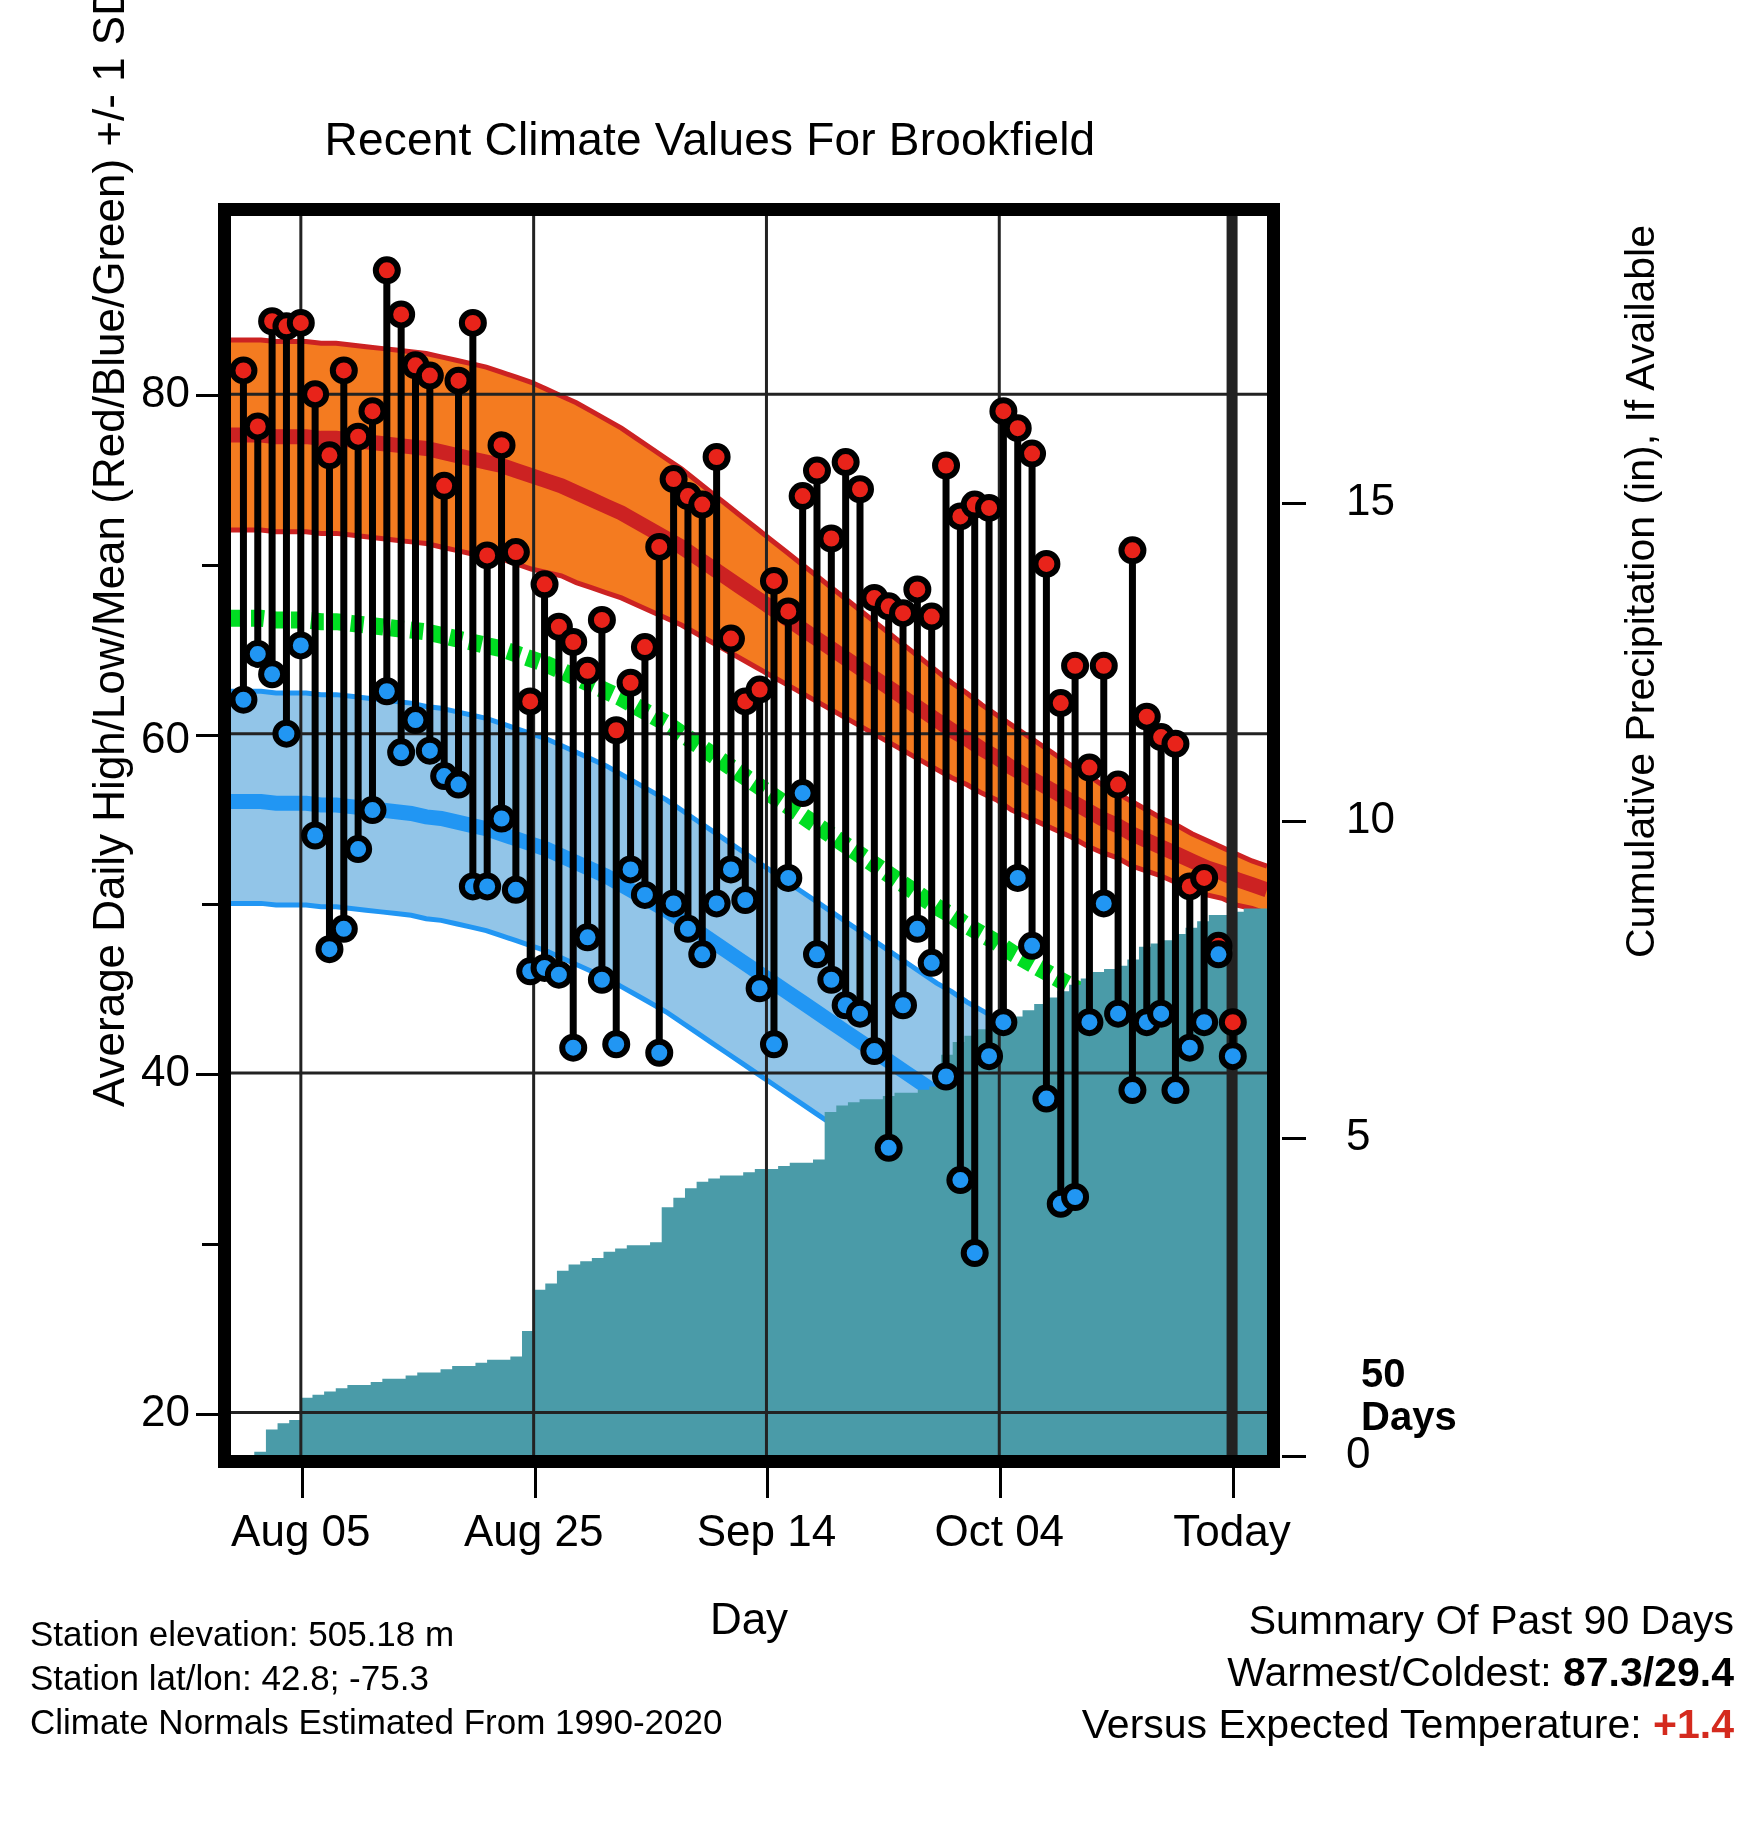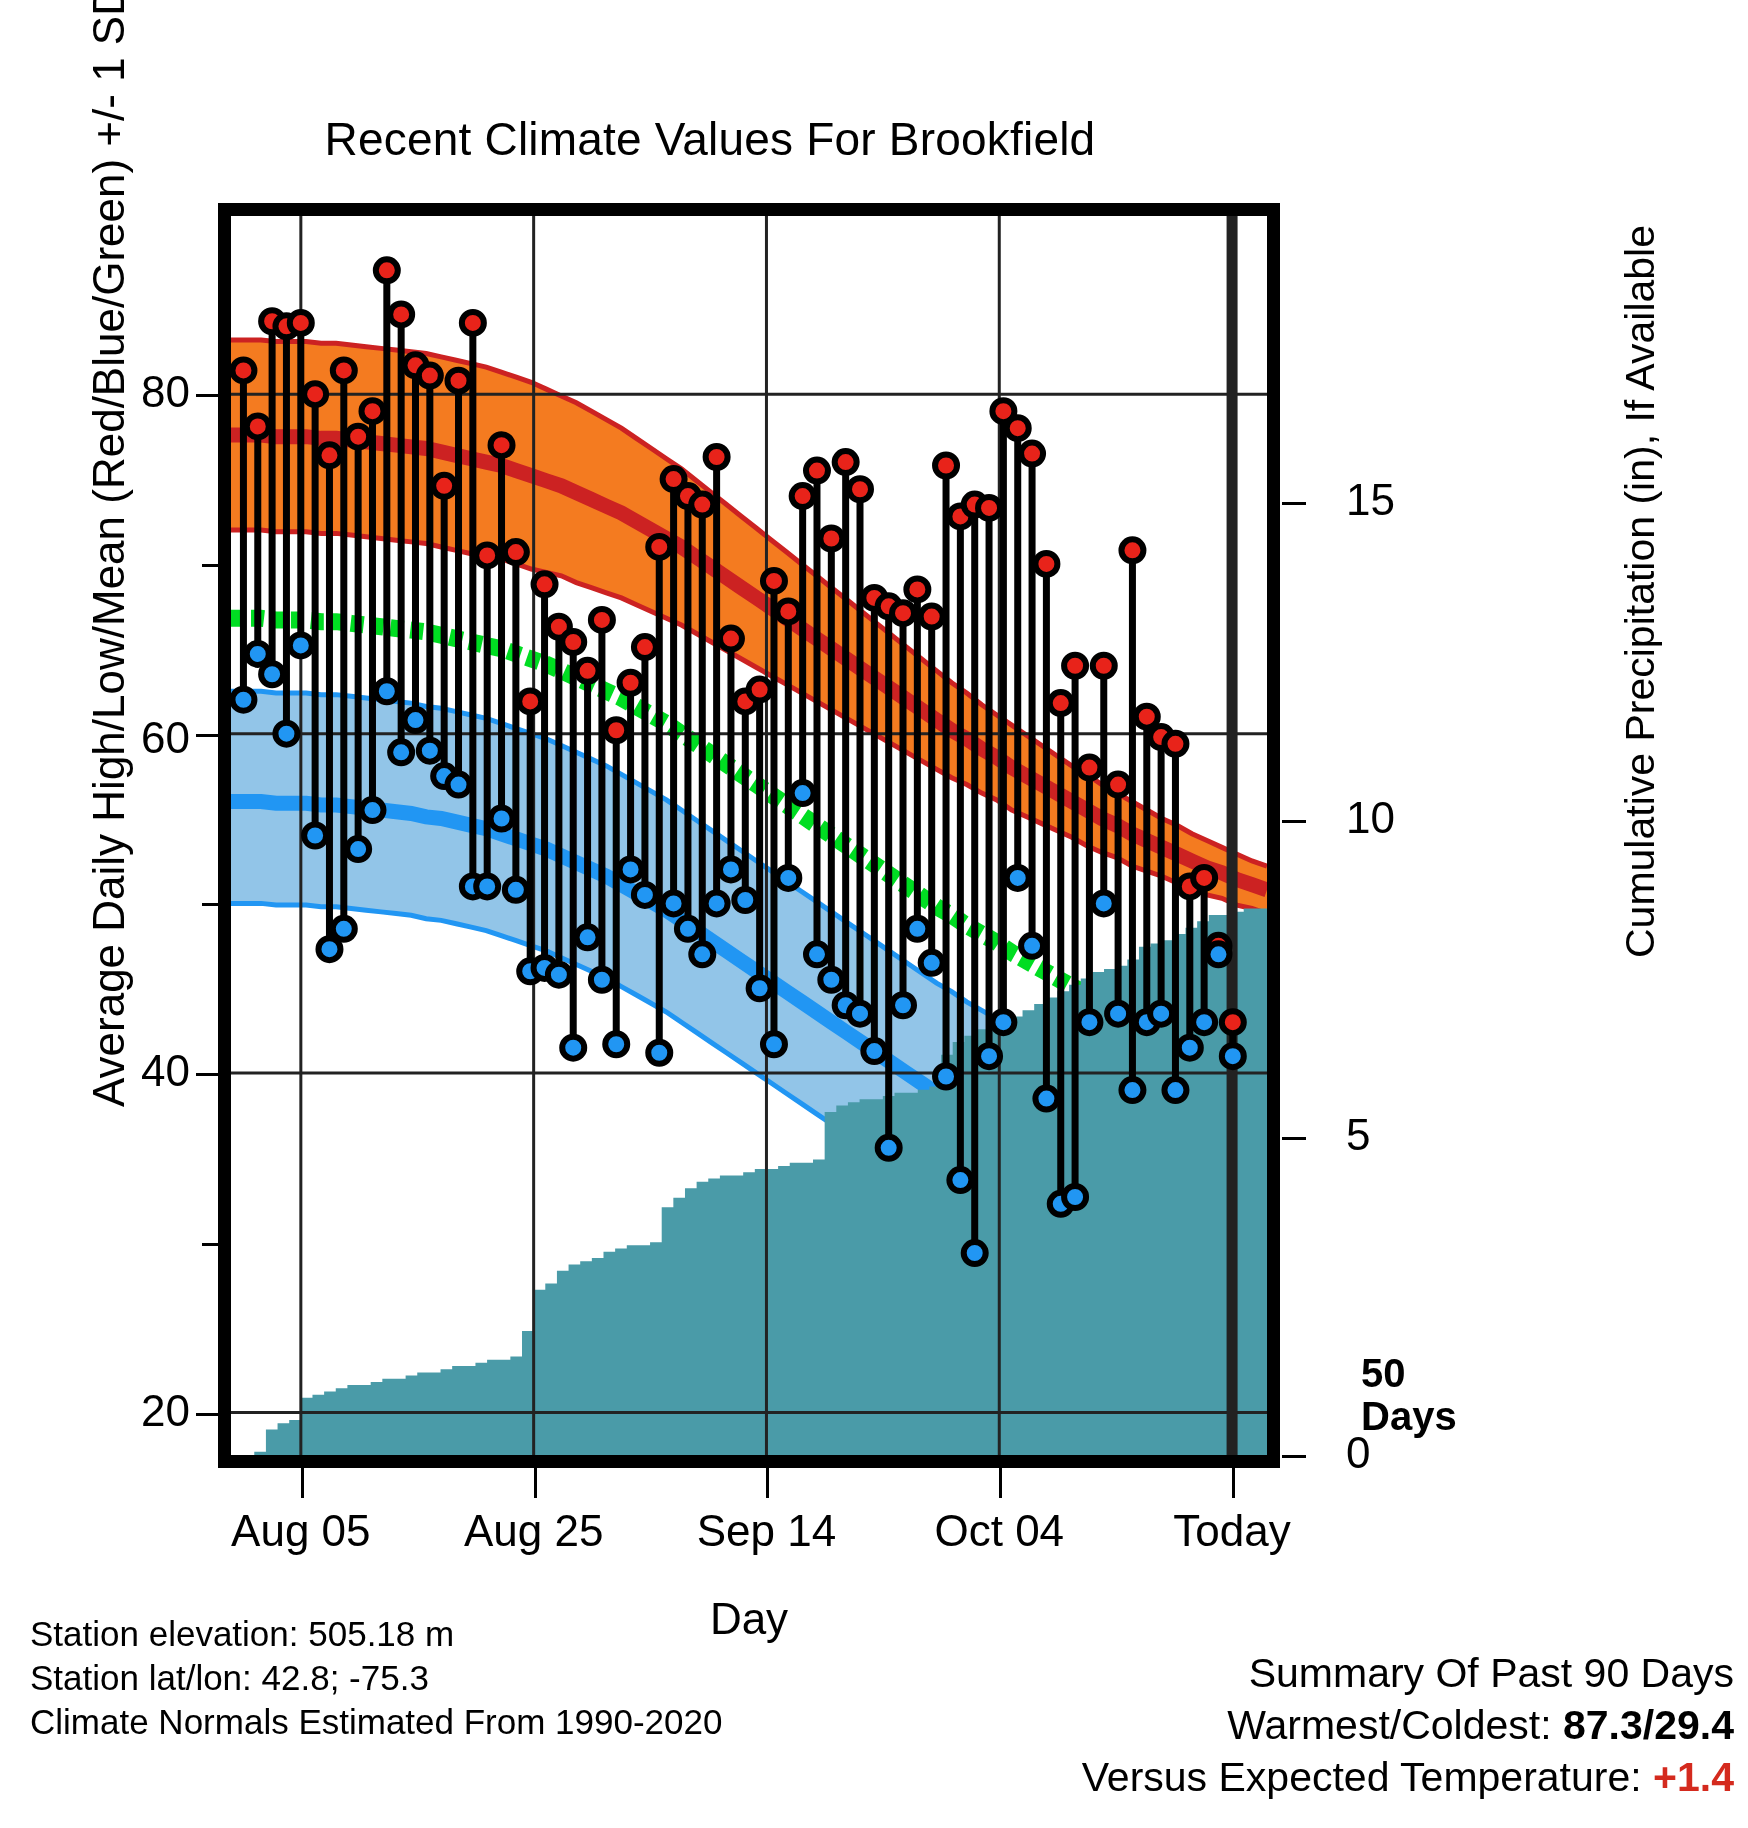--- a/index.html
+++ b/index.html
@@ -45,21 +45,21 @@
     font-size:40px;line-height:43px;font-weight:bold;color:#000;
   }
 
   
   #footer-left{
     position:absolute;left:30px;top:1612px;width:820px;
     font-size:35px;line-height:44px;
   }
   #footer-left div{white-space:nowrap;}
   #footer-right{
-    position:absolute;right:14px;top:1647px;width:980px;text-align:right;
+    position:absolute;right:14px;top:1594px;width:980px;text-align:right;
     font-size:41px;line-height:52px;
   }
   #footer-right div{white-space:nowrap;}
   .val-bold{font-weight:bold;margin-top:22px;}
   .val-temp{font-weight:bold;}
   .val-prcp{font-weight:bold;}
 </style>
 </head>
 <body>
 

